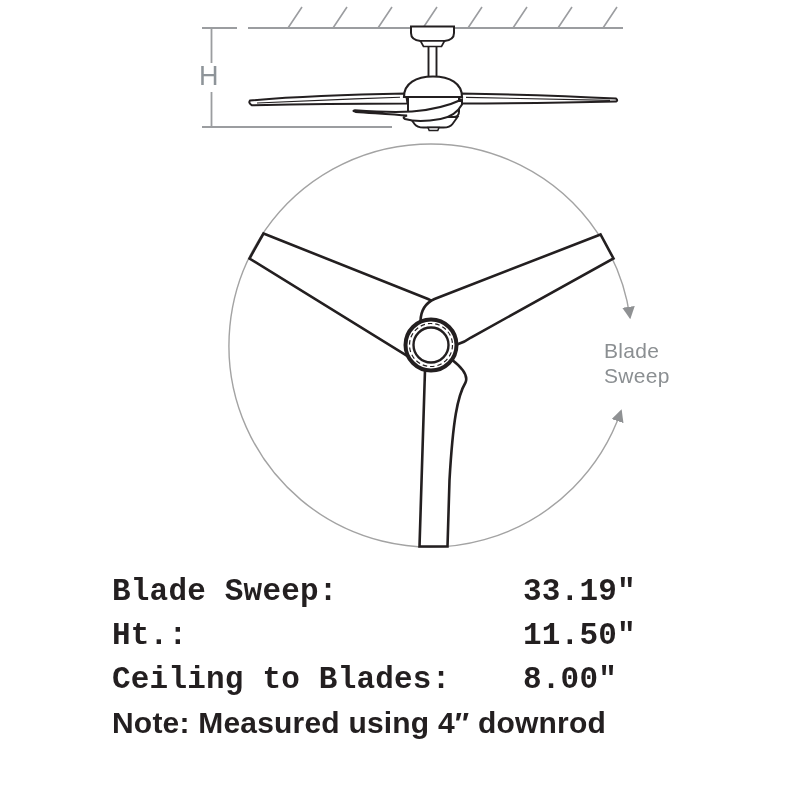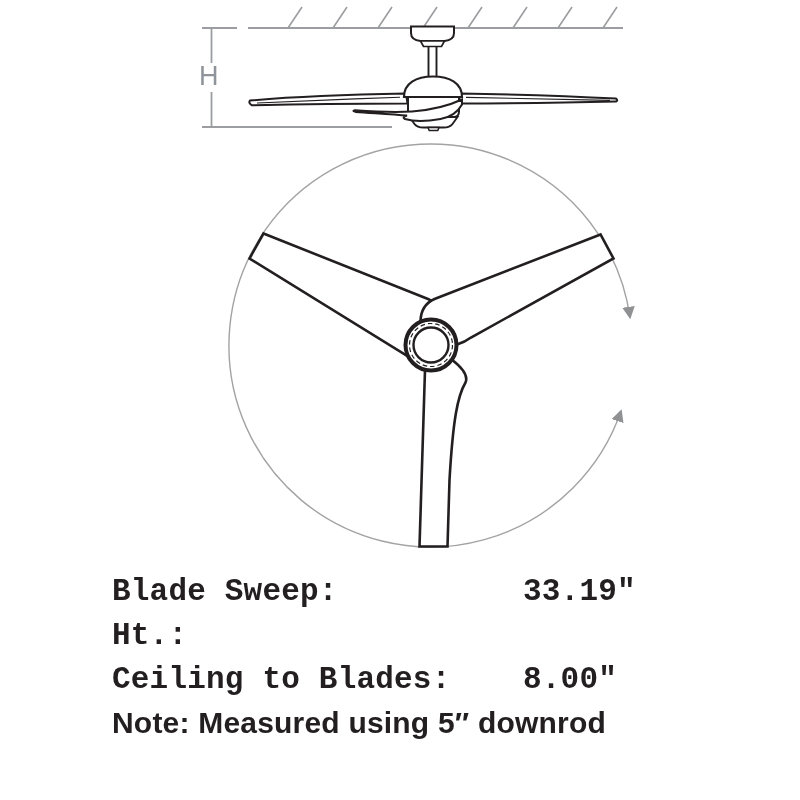--- a/index.html
+++ b/index.html
@@ -115,33 +115,38 @@
       <g>
         <circle cx="431" cy="345" r="25.5" fill="#ffffff" stroke="#231f20" stroke-width="4"></circle>
         <circle cx="431" cy="345" r="21.5" fill="none" stroke="#231f20" stroke-width="1.2" stroke-dasharray="4.5 3"></circle>
         <circle cx="431" cy="345" r="17.5" fill="#ffffff" stroke="#231f20" stroke-width="2.4"></circle>
       </g>
     </g>
   </svg>
 
   <div class="h-label">H</div>
 
+  <div class="sweep-label">
+    <div>Blade</div>
+    <div>Sweep</div>
+  </div>
 
   <div class="dims">
 
     <div class="dim-row">
       <span>Blade Sweep:</span>
       <span class="dim-value">33.19″</span>
     </div>
 
     <div class="dim-row">
       <span>Ht.:</span>
+      <span class="dim-value">11.50″</span>
     </div>
 
     <div class="dim-row">
       <span>Ceiling to Blades:</span>
       <span class="dim-value">8.00″</span>
     </div>
 
-    <div class="dim-note">Note: Measured using 5″ downrod</div>
+    <div class="dim-note">Note: Measured using 4″ downrod</div>
   </div>
 
 </div>
 
 </body></html>

